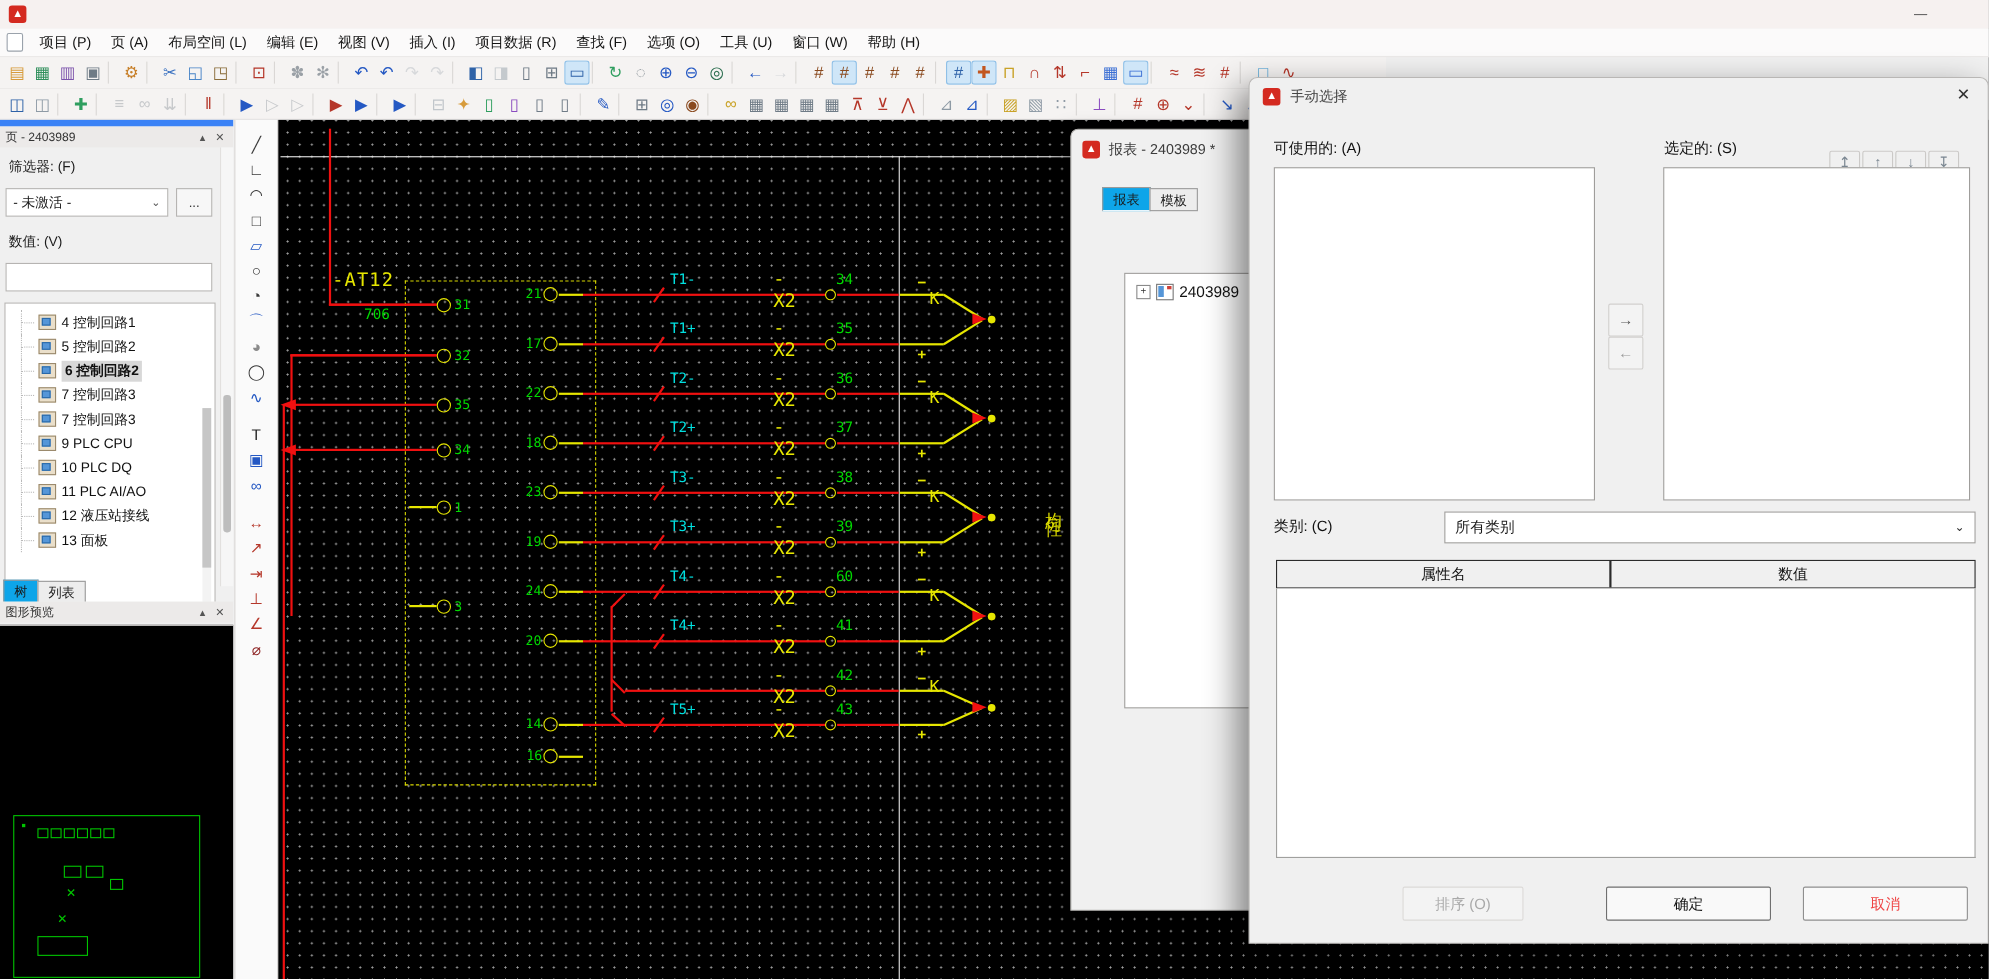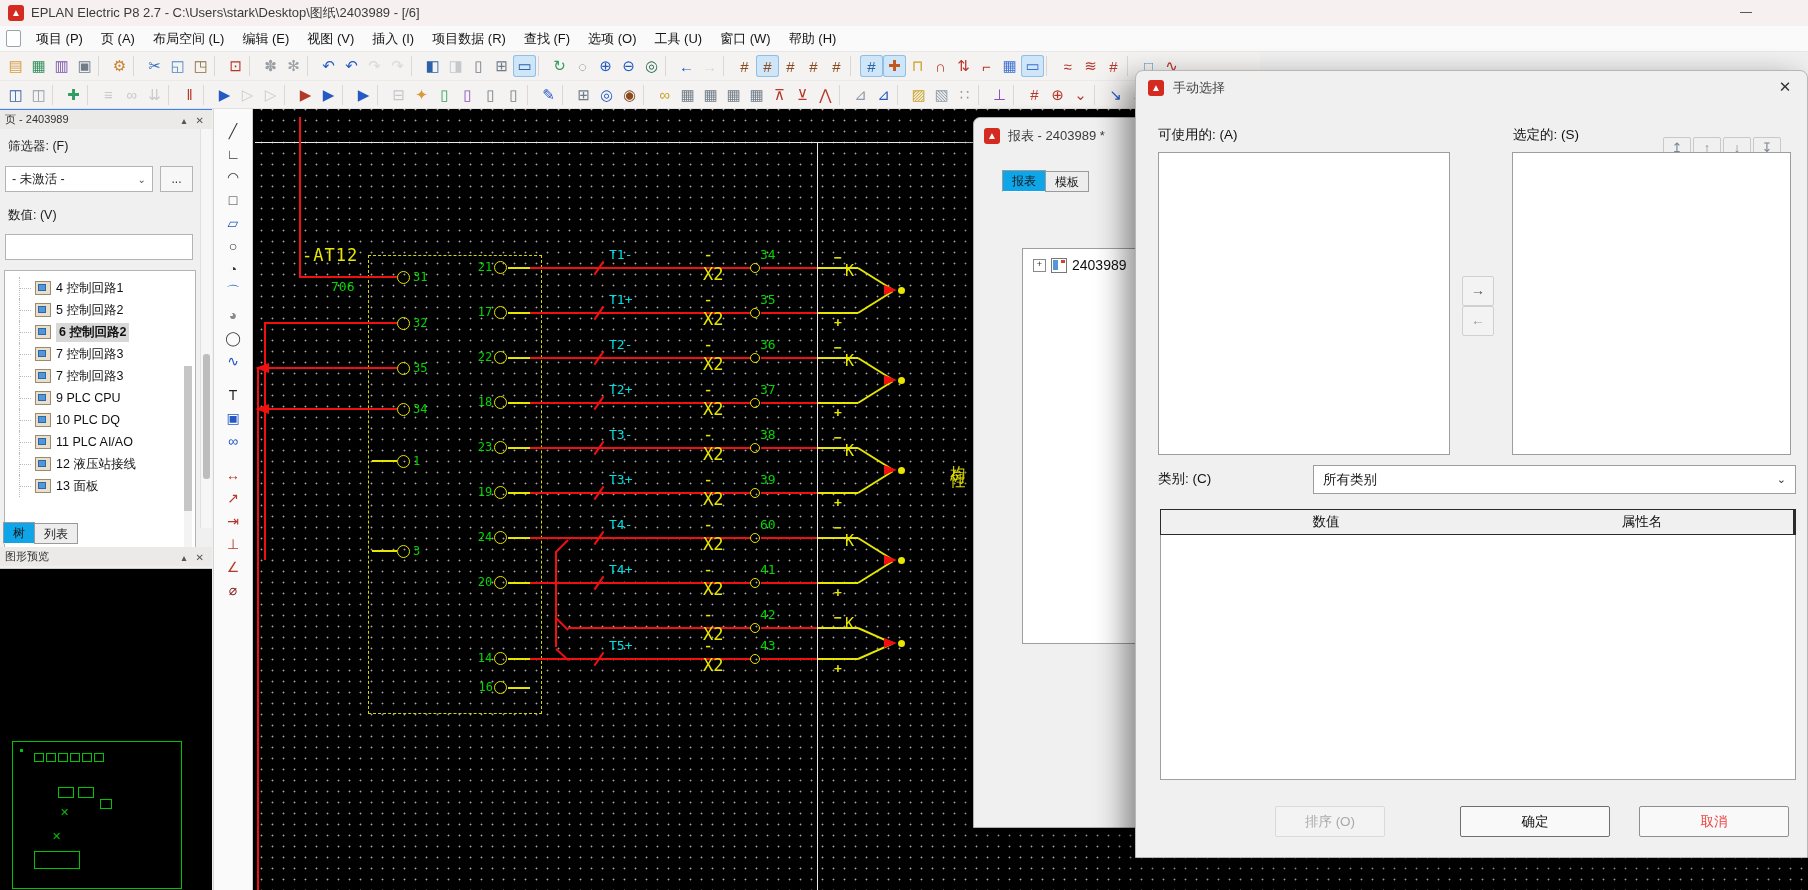--- a/index.html
+++ b/index.html
@@ -19,21 +19,21 @@
   .toolbar{position:absolute;left:0;width:1260px;display:flex;align-items:center;padding-left:4px;box-sizing:border-box;white-space:nowrap;background:#f5f3f2}
   #toolbar1{top:52px;height:29px;border-bottom:1px solid #eceae9}
   #toolbar2{top:81px;height:28px;border-bottom:1px solid #e3e1e0}
   .tbi{width:23px;height:22px;display:inline-flex;align-items:center;justify-content:center;border-radius:3px;font-size:15px;color:var(--c,#667);flex:0 0 auto}
   .tbi .tg{pointer-events:none}
   .tbi.on{background:#cfe6f8;box-shadow:inset 0 0 0 1px #8fbfe6}
   .tbi.dis{opacity:.5}
   .tbi.sep{width:7px;height:20px;border-radius:0;border-left:1px solid #dad7d5;margin:0 2px}
 
   
-  #pages-panel{position:absolute;left:0;top:109px;width:212px;height:436px;background:#f0f0f0;border-top:1px solid #3b82f6;box-sizing:border-box}
+  #pages-panel{position:absolute;left:0;top:109px;width:212px;height:436px;background:#f0f0f0;border-top:6px solid #3b82f6;box-sizing:border-box}
   .panel-hdr{height:19px;background:#eceae9;display:flex;align-items:center;font-size:11px;color:#333;padding:0 5px;justify-content:space-between}
   .hdr-btn{font-size:10px;color:#555;padding:0 3px}
   #filter-label{position:absolute;left:8px;top:28px;font-size:12.5px}
   #filter-combo{position:absolute;left:5px;top:56px;width:148px;height:26px;background:#fff;border:1px solid #b6b4b2;display:flex;align-items:center;justify-content:space-between;padding:0 6px;box-sizing:border-box;font-size:12.5px}
   #filter-combo .chev{font-size:10px;color:#555}
   #browse-btn{position:absolute;left:160px;top:56px;width:33px;height:26px;background:#f7f7f7;border:1px solid #b6b4b2;box-sizing:border-box;text-align:center;line-height:24px;font-size:12px;color:#333}
   #value-label{position:absolute;left:8px;top:97px;font-size:12.5px}
   #value-input{position:absolute;left:5px;top:124px;width:188px;height:26px;background:#fff;border:1px solid #b6b4b2;box-sizing:border-box}
   #tree-box{position:absolute;left:4px;top:160px;width:192px;height:348px;background:#fff;border:1px solid #b6b4b2;box-sizing:border-box;overflow:hidden;padding-top:6px}
   .tree-item{height:22px;display:flex;align-items:center;font-size:12.5px;padding-left:30px;position:relative;color:#111;white-space:nowrap}
@@ -155,21 +155,20 @@
   .dlg-btn{position:absolute;top:735px;height:31px;box-sizing:border-box;text-align:center;font-size:13.5px;line-height:29px;border-radius:2px}
   #sort-btn{left:139px;width:110px;background:#f3f3f3;border:1px solid #dcdad8;color:#a9a9a9}
   #ok-btn{left:324px;width:150px;background:#f9f9f9;border:1px solid #6f6f6f;color:#111}
   #cancel-btn{left:503px;width:150px;background:#f9f9f9;border:1px solid #8f8f8f;color:#ef4444}
 </style>
 </head>
 <body>
 
 <div id="titlebar">
   <span class="eplan-logo">▲</span>
-  <span id="title-text">EPLAN Electric P8 2.7 - C:\Users\stark\Desktop\图纸\2403989 - [/6]</span>
   <span id="min-btn">—</span>
 </div>
 
 <div id="menubar">
   <span class="menu-doc"></span>
 
     <span class="menu-item">项目 (P)</span>
 
     <span class="menu-item">页 (A)</span>
 
@@ -1159,22 +1158,22 @@
   <span class="xfer-btn" id="xfer-left">←</span>
 
   <span id="cat-label" class="fld-label">类别: (C)</span>
   <div id="cat-combo">
     <span>所有类别</span>
     <span class="chev">⌄</span>
   </div>
 
   <div id="prop-table">
     <div id="prop-head">
+      <span class="hc hc1">属性名</span>
       <span class="hc hc2">数值</span>
-      <span class="hc hc1">属性名</span>
     </div>
     <div id="prop-body"></div>
   </div>
 
   <span class="dlg-btn" id="sort-btn">排序 (O)</span>
   <span class="dlg-btn" id="ok-btn">确定</span>
   <span class="dlg-btn" id="cancel-btn">取消</span>
 </div>
 
 </body></html>

